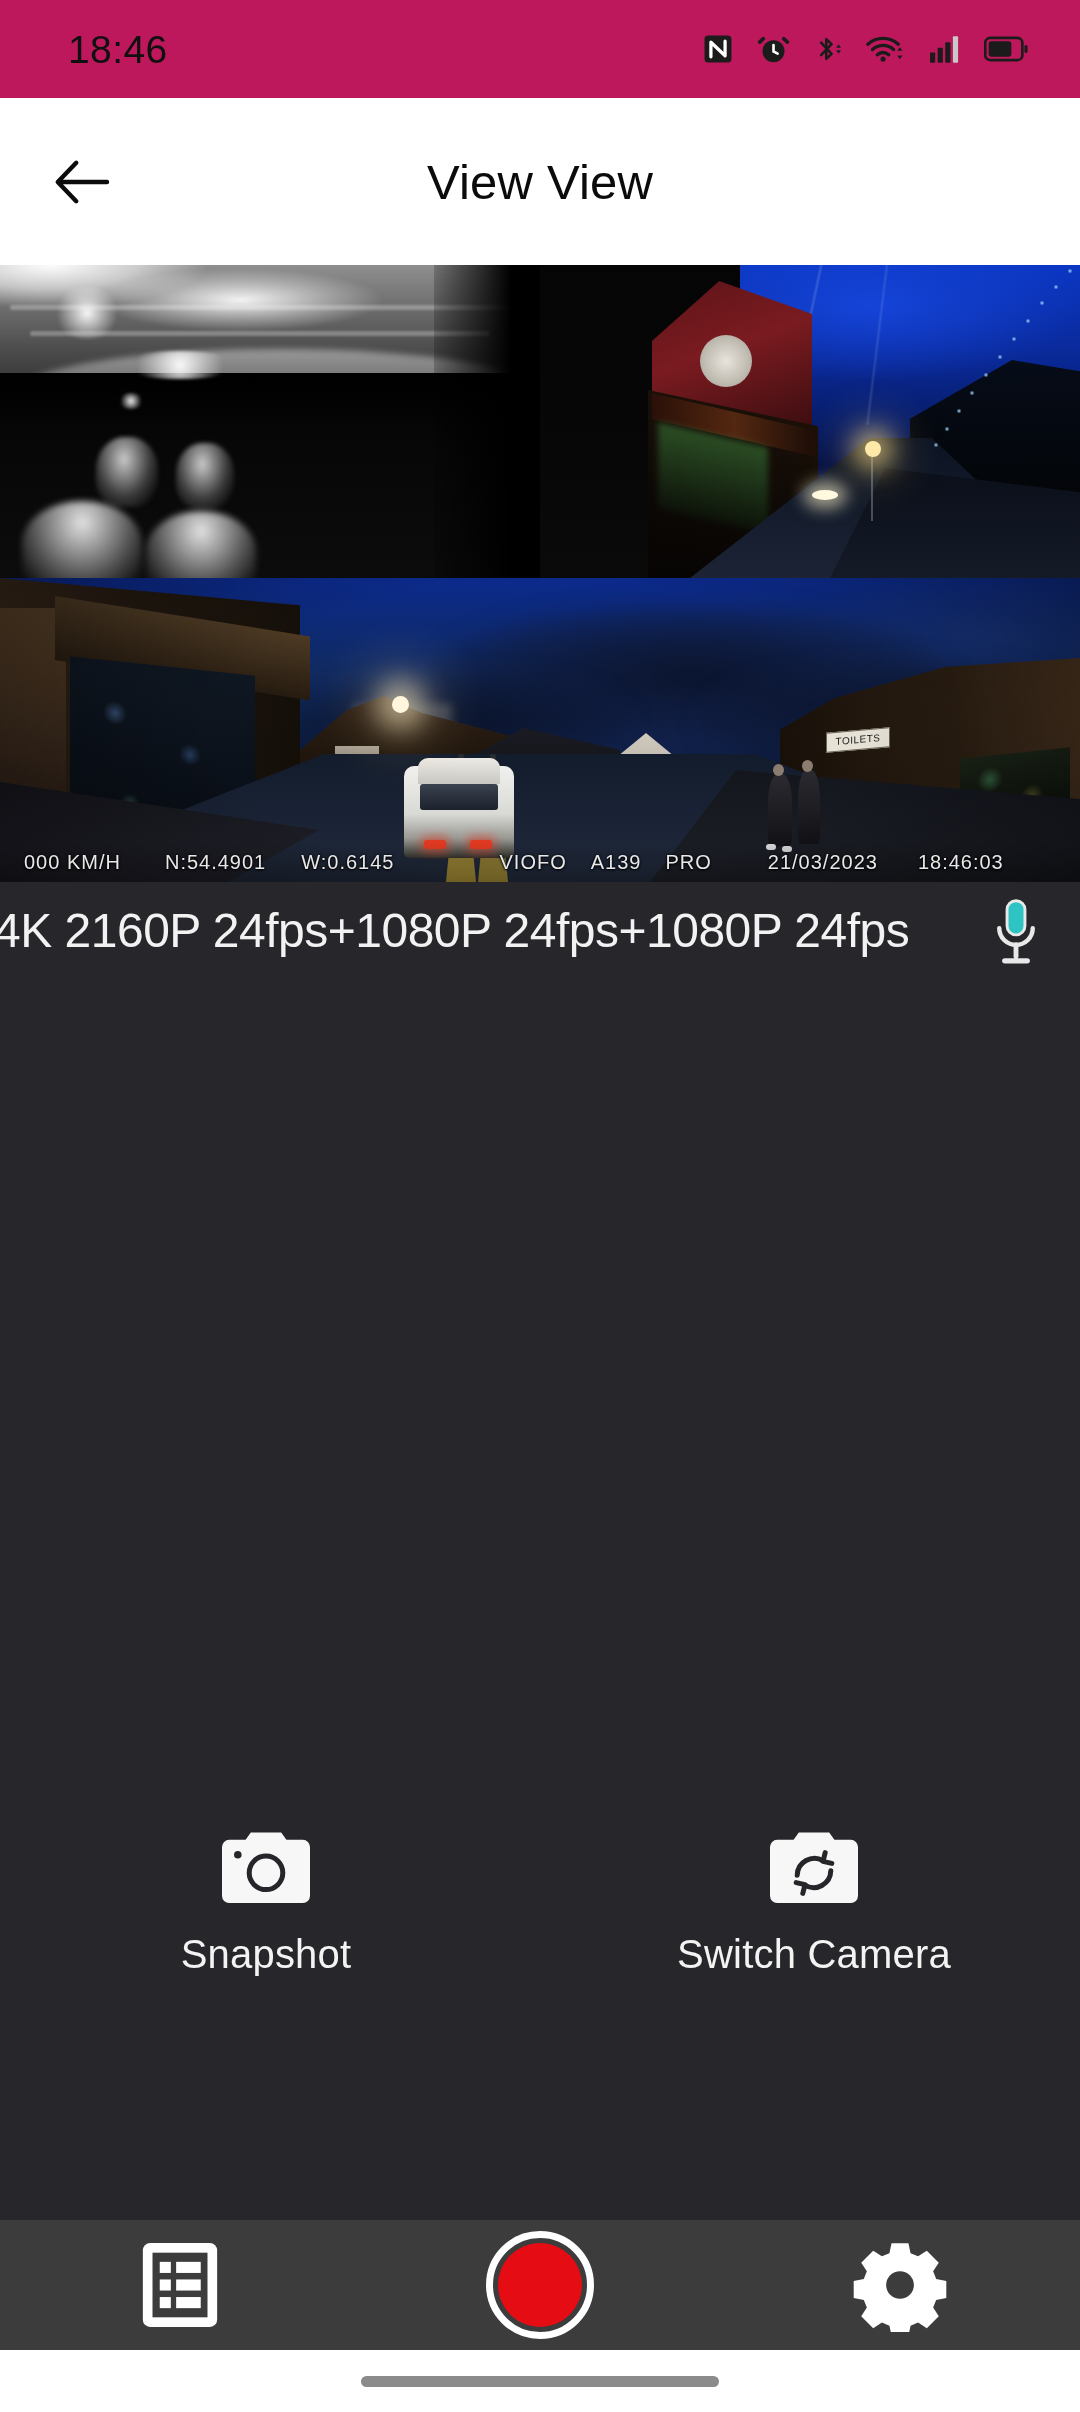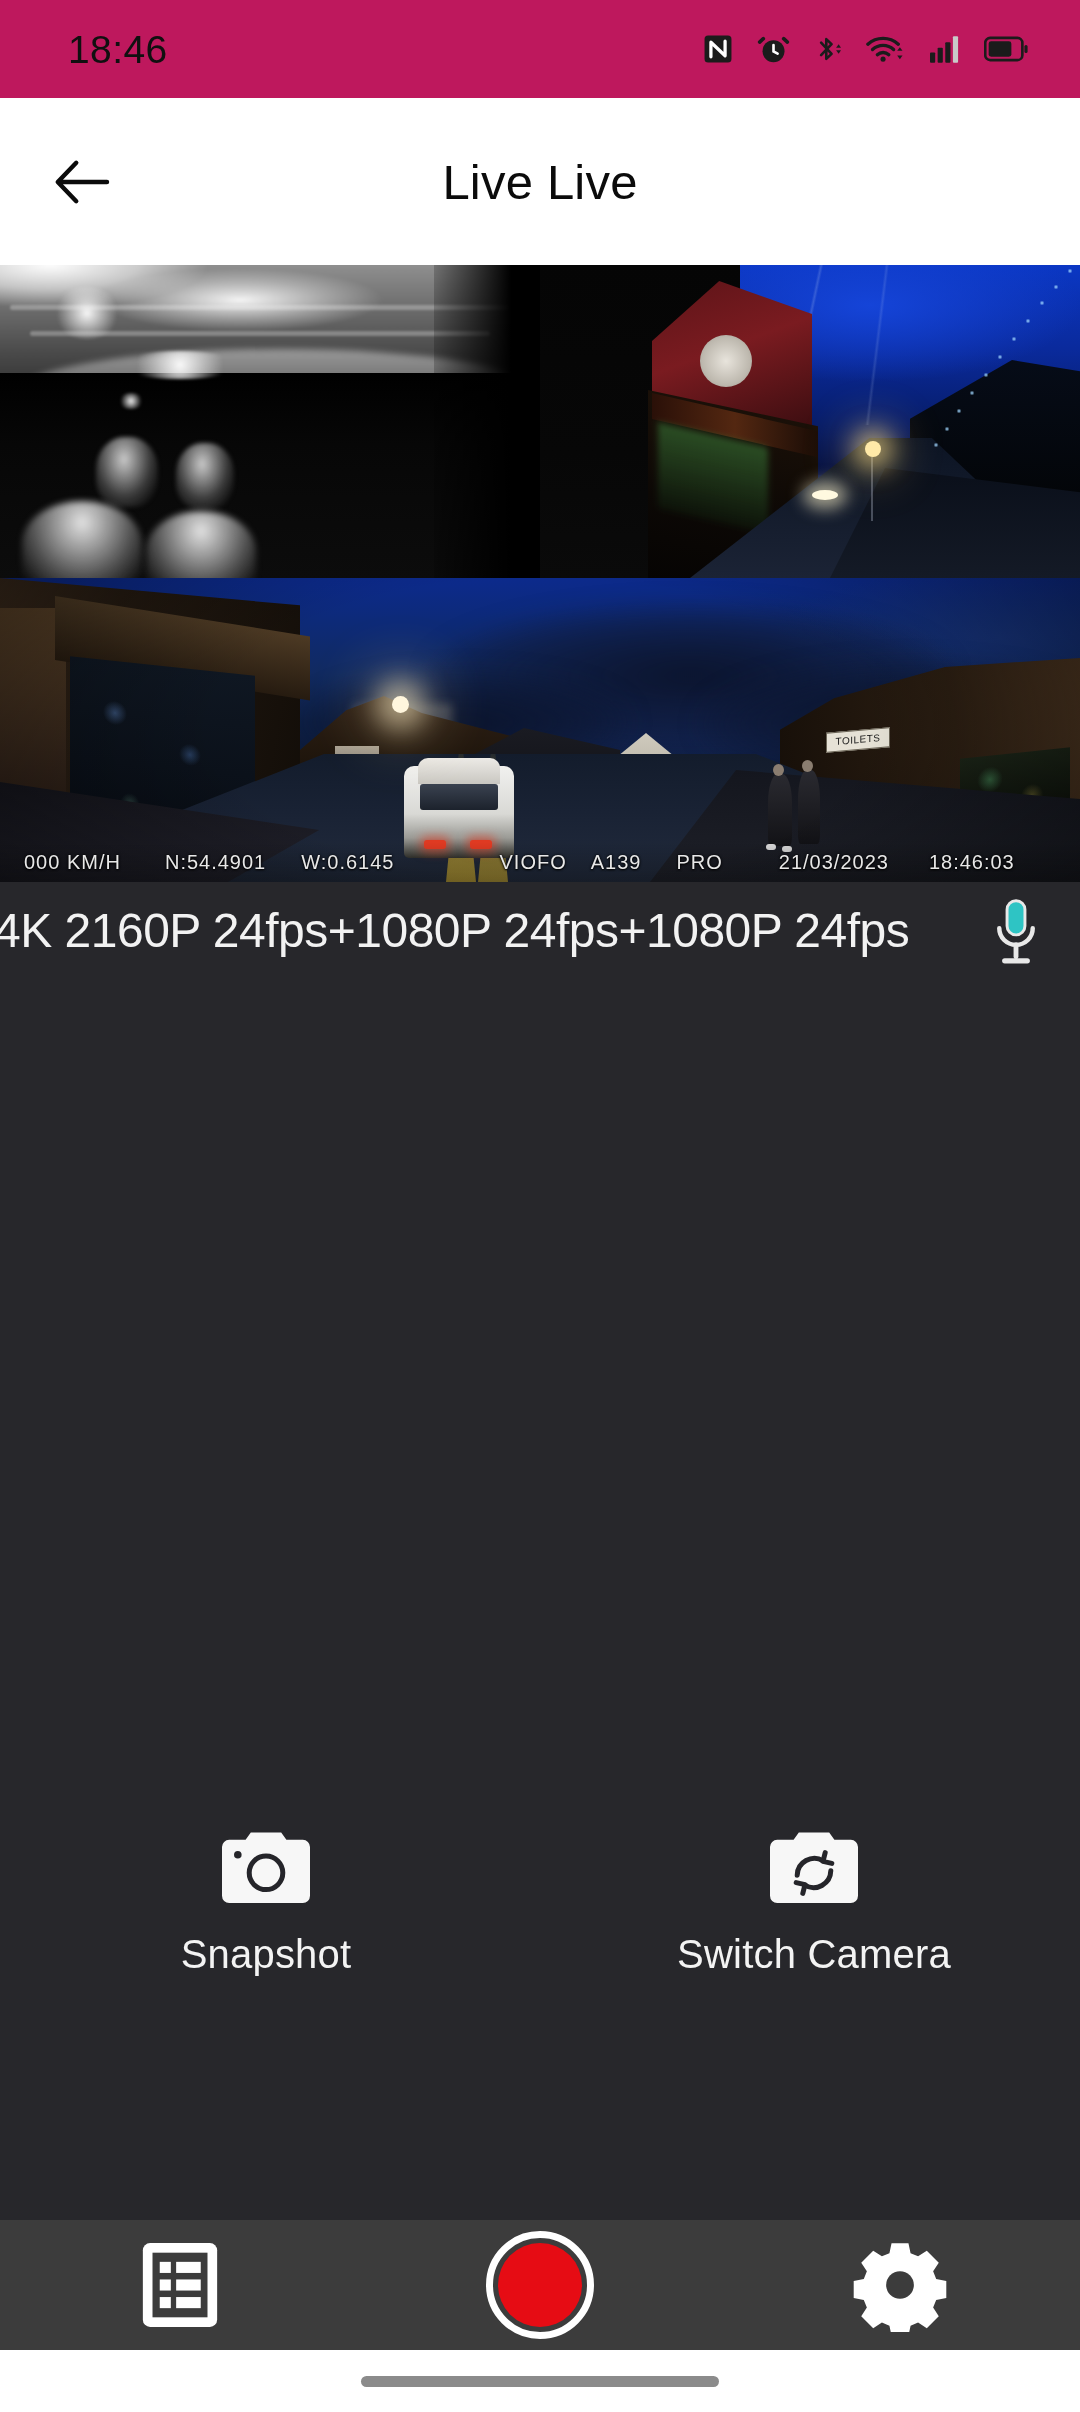--- a/index.html
+++ b/index.html
@@ -338,21 +338,21 @@
     font-family:"Liberation Sans", sans-serif;
     text-shadow:0 0 3px rgba(0,0,0,.95), 0 1px 2px rgba(0,0,0,.9);
     background:linear-gradient(180deg, rgba(0,0,0,0) 0%, rgba(0,0,0,.32) 100%);
     white-space:nowrap;
   }
   .osd span{ display:inline-block; }
   .osd .g1{ margin-right:44px; }
   .osd .g2{ margin-right:35px; }
   .osd .g3{ margin-right:60px; }
   .osd .g4{ margin-right:24px;padding-left:45px; }
-  .osd .g5{ margin-right:35px; }
+  .osd .g5{ margin-right:24px; }
   .osd .g6{ margin-right:56px; }
   .osd .g7{ margin-right:40px; }
 
   
   .resbar{
     position:absolute; top:882px; left:0; width:1080px; height:98px;
     display:flex; align-items:center; justify-content:space-between;
     padding-right:34px; background:#27272b;
   }
   .res-text{
@@ -453,21 +453,21 @@
 
   </div>
 </div>
 
 <div class="appbar">
   <div class="back-btn">
     <svg width="58" height="50" viewBox="0 0 30 26">
       <path d="M28 13H3M12 3 2.4 13 12 23" stroke="#0b0b0b" stroke-width="2.3" fill="none" stroke-linecap="round" stroke-linejoin="round"></path>
     </svg>
   </div>
-  <div class="appbar-title">Live Live</div>
+  <div class="appbar-title">View View</div>
 </div>
 
 <div class="video-area">
 
   <div class="split-row">
 
     <div class="cam-ir">
       <div class="ir-roof"></div>
       <div class="ir-roof-line" style="left:10px; top:40px; width:500px;"></div>
       <div class="ir-roof-line" style="left:30px; top:66px; width:460px;"></div>

